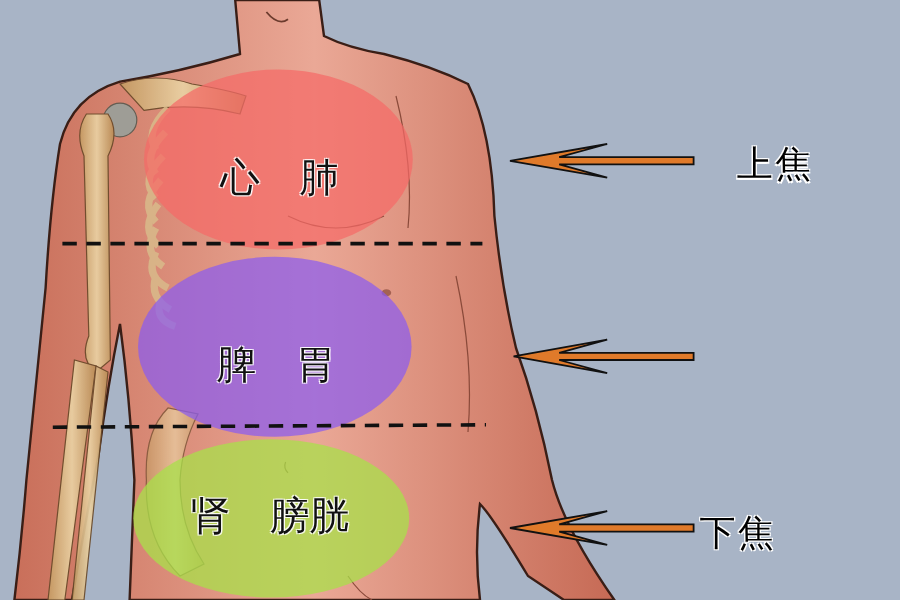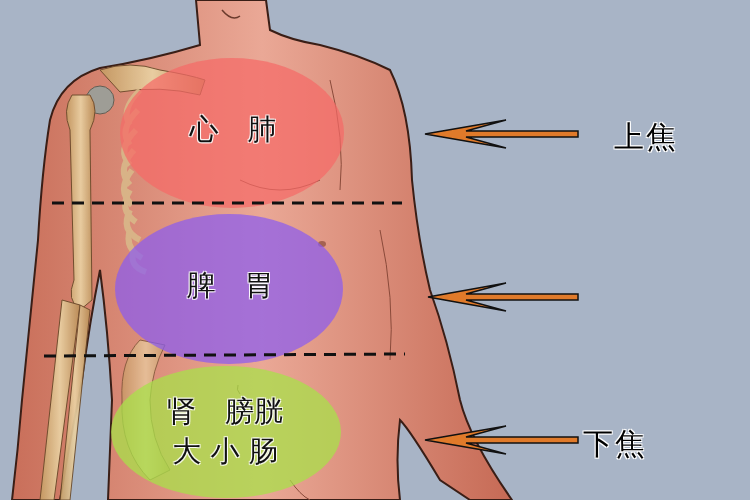--- a/index.html
+++ b/index.html
@@ -1,19 +1,19 @@
 <!DOCTYPE html>
 <html><head>
 <meta charset="utf-8">
 <style>
   html, body { margin: 0; padding: 0; }
   body { width: 750px; height: 500px; overflow: hidden; background: #a8b4c6; position: relative; font-family: "DejaVu Sans", sans-serif; }
   #stage { position: absolute; left: 0; top: 0; width: 750px; height: 500px; }
   .label { position: absolute; color: #000000; font-size: 30px; font-family: "DejaVu Sans", sans-serif; text-shadow: -1px -1px 0 #fff, 1px -1px 0 #fff, -1px 1px 0 #fff, 1px 1px 0 #fff; white-space: nowrap; letter-spacing: 2px; }
-  .organ { position: absolute; color: #111; font-size: 29px; font-family: "DejaVu Sans", sans-serif; text-shadow: -1px -1px 0 rgba(255,255,255,.8), 1px -1px 0 rgba(255,255,255,.8), -1px 1px 0 rgba(255,255,255,.8), 1px 1px 0 rgba(255,255,255,.8); white-space: nowrap; text-align: center; }
+  .organ { position: absolute; color: #111; font-size: 33px; font-family: "DejaVu Sans", sans-serif; text-shadow: -1px -1px 0 rgba(255,255,255,.8), 1px -1px 0 rgba(255,255,255,.8), -1px 1px 0 rgba(255,255,255,.8), 1px 1px 0 rgba(255,255,255,.8); white-space: nowrap; text-align: center; margin-top: 16px; }
 </style>
 </head>
 <body>
 
 <div id="stage">
   <svg width="750" height="500" viewBox="0 0 750 500" style="position:absolute;left:0;top:0">
     <defs>
       <linearGradient id="skin" x1="0" x2="1" y1="0" y2="0">
         <stop offset="0" stop-color="#c96f5a"></stop>
         <stop offset="0.5" stop-color="#eaa896"></stop>
@@ -71,17 +71,16 @@
       <path d="M428 297 L506 283 L466 294 L578 294 L578 300 L466 300 L506 311 Z" fill="#e07a2a" stroke="#111" stroke-width="1.5"></path>
     </g>
     <g>
       <path d="M425 440 L506 426 L466 437 L578 437 L578 443 L466 443 L506 454 Z" fill="#e07a2a" stroke="#111" stroke-width="1.5"></path>
     </g>
   </svg>
 
   <div class="organ" style="left:178px;top:110px;width:110px;">心　肺</div>
   <div class="organ" style="left:150px;top:392px;width:150px;">肾　膀胱</div>
   <div class="organ" style="left:170px;top:266px;width:120px;">脾　胃</div>
-  <div class="organ" style="left:150px;top:432px;width:150px;">大 小 肠</div>
 
   <div class="label" style="left:614px;top:117px;">上焦</div>
   <div class="label" style="left:583px;top:424px;">下焦</div>
 </div>
 
 </body></html>

